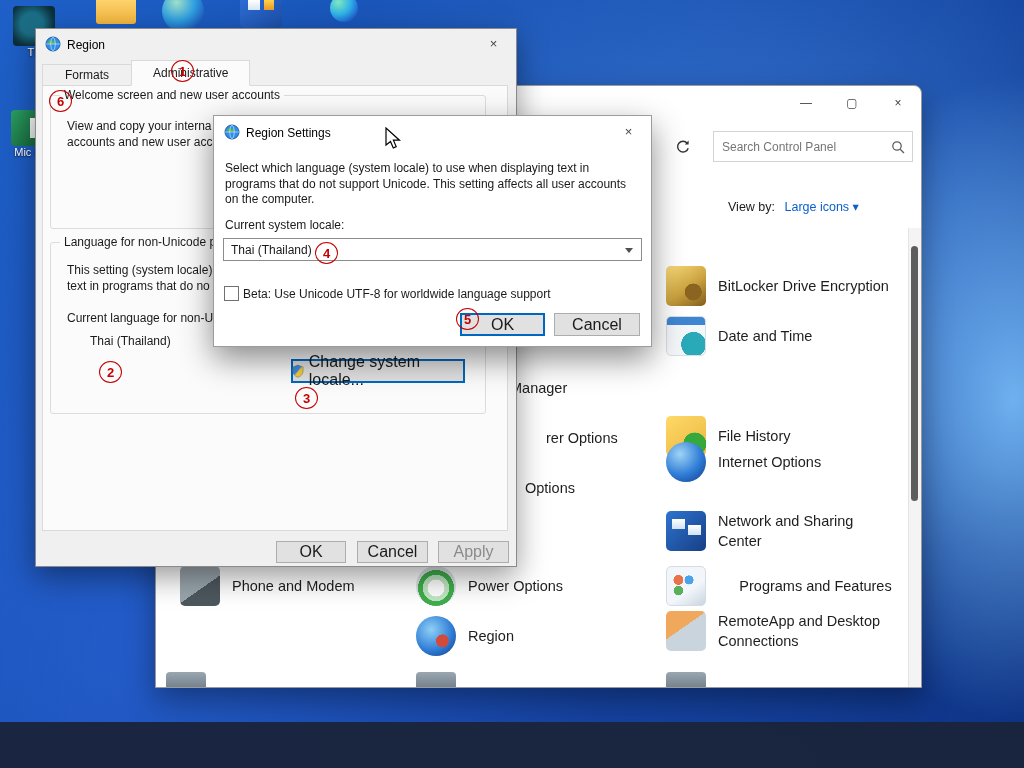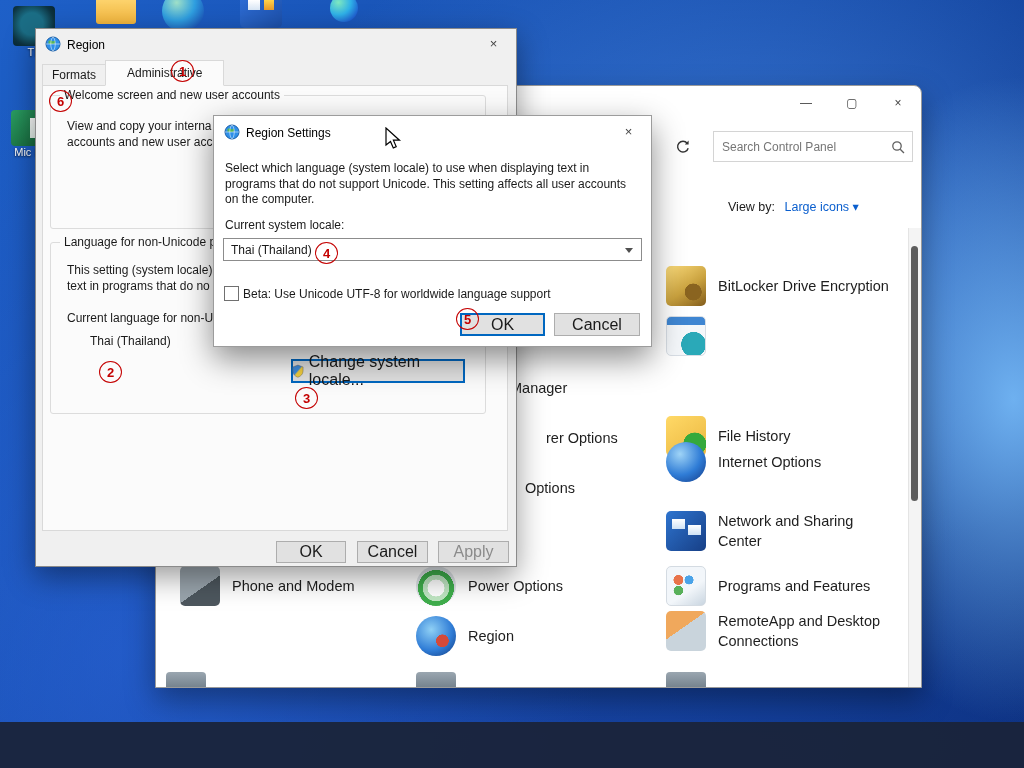--- a/index.html
+++ b/index.html
@@ -51,21 +51,21 @@
   .ico-region{border-radius:50%;background:radial-gradient(circle at 66% 62%, #d44a3a 0 17%, transparent 18%),radial-gradient(circle at 38% 34%, #8fd0f5, #2f7cd6 58%, #194a94 88%);}
   .ico-sliver{width:40px;height:18px;border-radius:4px 4px 0 0;background:linear-gradient(#9aa6b0,#6f7d88);}
   .scroll-track{left:752px;top:142px;width:12px;bottom:0;background:#f4f4f4;border-left:1px solid #e4e4e4;}
   .scroll-thumb{left:755px;top:160px;width:7px;height:255px;border-radius:4px;background:#5d5d5d;}
   
   .dlg-title{font-size:12px;color:#000;}
   .dlg-close{width:45px;height:29px;display:flex;align-items:center;justify-content:center;color:#444;font-size:13px;}
   #region-dialog{left:35px;top:28px;width:480px;height:537px;background:#f0f0f0;border:1px solid #8a8a8a;
     box-shadow:0 10px 28px rgba(0,0,0,.4);z-index:20;}
   .tabstrip{left:6px;top:33px;display:flex;align-items:flex-end;height:24px;}
-  .tab{font-size:12px;color:#1a1a1a;border:1px solid #d9d9d9;background:#f0f0f0;padding:3px 9px;margin-right:-1px;}
+  .tab{font-size:12px;color:#1a1a1a;border:1px solid #d9d9d9;background:#f0f0f0;padding:3px 22px;margin-right:-1px;}
   .tab.active{background:#fbfbfb;border-bottom:1px solid #fbfbfb;padding:5px 21px;position:relative;z-index:2;}
   .tabpage{left:6px;top:56px;width:466px;height:446px;background:#fbfbfb;border:1px solid #d9d9d9;box-sizing:border-box;}
   .groupbox{position:absolute;border:1px solid #dcdcdc;border-radius:3px;}
   .legend{position:absolute;top:-8px;left:9px;background:#fbfbfb;padding:0 4px;font-size:12px;color:#1a1a1a;white-space:nowrap;}
   .dtext{font-size:12px;color:#1a1a1a;line-height:16px;white-space:nowrap;}
   .btn{position:absolute;background:#e1e1e1;border:1px solid #adadad;font-size:16px;color:#1a1a1a;
     display:flex;align-items:center;justify-content:center;box-sizing:border-box;font-family:inherit;}
   .btn.disabled{color:#8b8b8b;}
   .btn.focus{border:1px solid #0067c0;box-shadow:inset 0 0 0 1px #0067c0;}
   #region-settings{left:213px;top:115px;width:437px;height:230px;background:#fff;border:1px solid #9c9c9c;
@@ -128,36 +128,37 @@
       <span class="link" style="margin-left:6px;">Large icons</span>
       <span class="link">▾</span>
     </div>
 
     <div class="cp-item" style="left:510px;top:180px;">
       <span class="cpi ico-bitlocker"></span>
       <span class="cp-label" style="width:195px;">BitLocker Drive Encryption</span>
     </div>
     <div class="cp-item" style="left:510px;top:230px;">
       <span class="cpi ico-datetime"></span>
+      <span class="cp-label" style="width:195px;">Date and Time</span>
     </div>
     <div class="cp-item" style="left:510px;top:330px;">
       <span class="cpi ico-filehistory"></span>
       <span class="cp-label" style="width:195px;">File History</span>
     </div>
     <div class="cp-item" style="left:510px;top:356px;">
       <span class="cpi ico-internet"></span>
       <span class="cp-label" style="width:195px;">Internet Options</span>
     </div>
     <div class="cp-item" style="left:510px;top:425px;">
       <span class="cpi ico-network"></span>
       <span class="cp-label" style="width:150px;">Network and Sharing Center</span>
     </div>
     <div class="cp-item" style="left:510px;top:480px;">
       <span class="cpi ico-programs"></span>
-      <span class="cp-label" style="width:195px;">Programs and Features</span>
+      <span class="cp-label" style="width:195px;text-align:center;">Programs and Features</span>
     </div>
     <div class="cp-item" style="left:510px;top:525px;">
       <span class="cpi ico-remoteapp"></span>
       <span class="cp-label" style="width:180px;">RemoteApp and Desktop Connections</span>
     </div>
 
     <div class="cp-item" style="left:24px;top:480px;">
       <span class="cpi ico-phone"></span>
       <span class="cp-label" style="width:190px;">Phone and Modem</span>
     </div>

